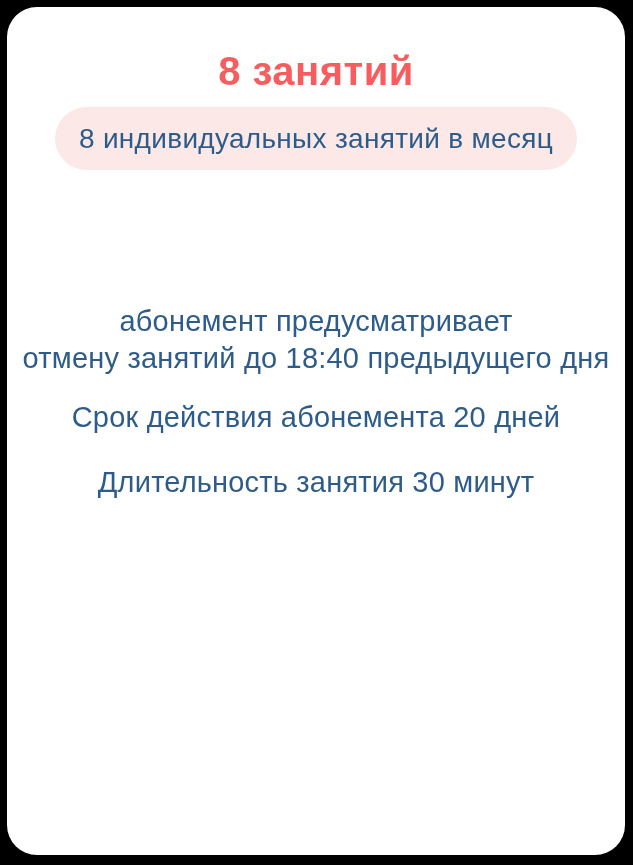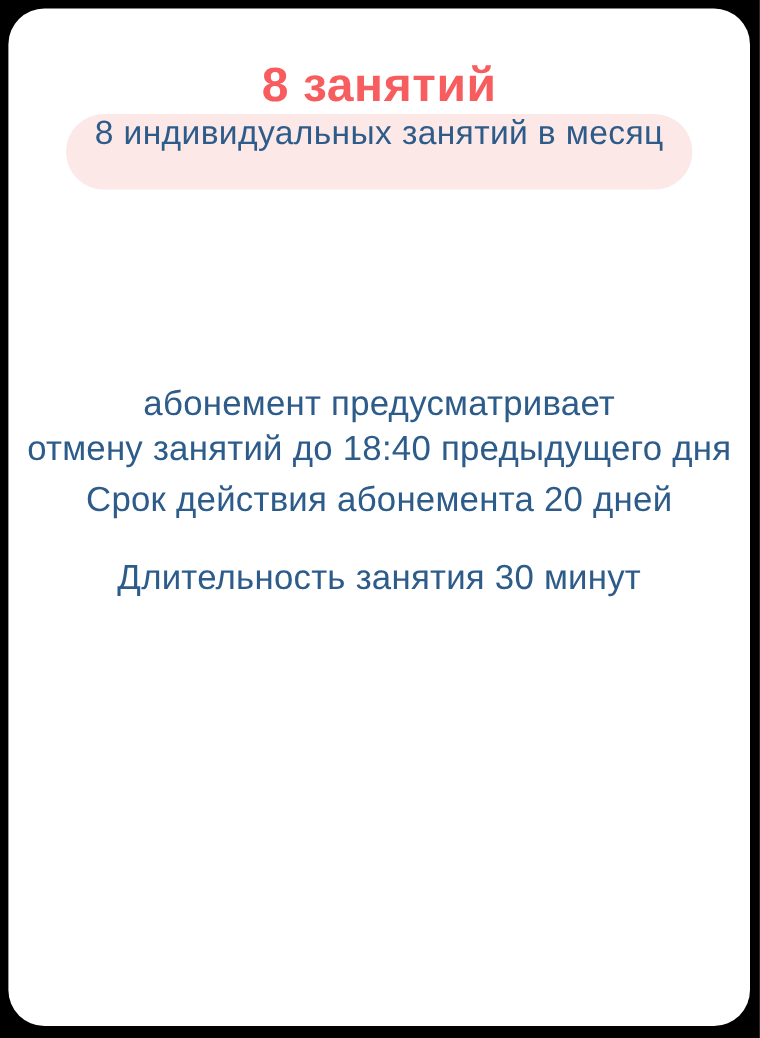--- a/index.html
+++ b/index.html
@@ -39,47 +39,47 @@
     width: 100%;
     text-align: center;
     font-size: 40px;
     line-height: 1.1;
     font-weight: 700;
     letter-spacing: 0.5px;
     color: var(--accent-red);
   }
   .badge {
     position: absolute;
-    top: 88px;
+    top: 100px;
     left: 48px;
     width: 522px;
     height: 63px;
     background: var(--badge-pink);
     border-radius: 999px;
     display: flex;
-    align-items: flex-start;
+    align-items: center;
     justify-content: center;
   }
   .badge-label {
     font-size: 28px;
     letter-spacing: 0.3px;
     color: var(--text-blue);
     white-space: nowrap;
   }
   .detail {
     position: absolute;
     left: 0;
     width: 100%;
     text-align: center;
     font-size: 29px;
     line-height: 37px;
     letter-spacing: 0.2px;
     color: var(--text-blue);
   }
-  .detail-cancellation { top: 312px; }
+  .detail-cancellation { top: 296px; }
   .detail-validity     { top: 392px; }
   .detail-duration     { top: 457px; text-align: center; }
 </style>
 </head>
 <body>
 
 <div class="stage">
   <div class="card">
 
     <h1 class="title">8 занятий</h1>

